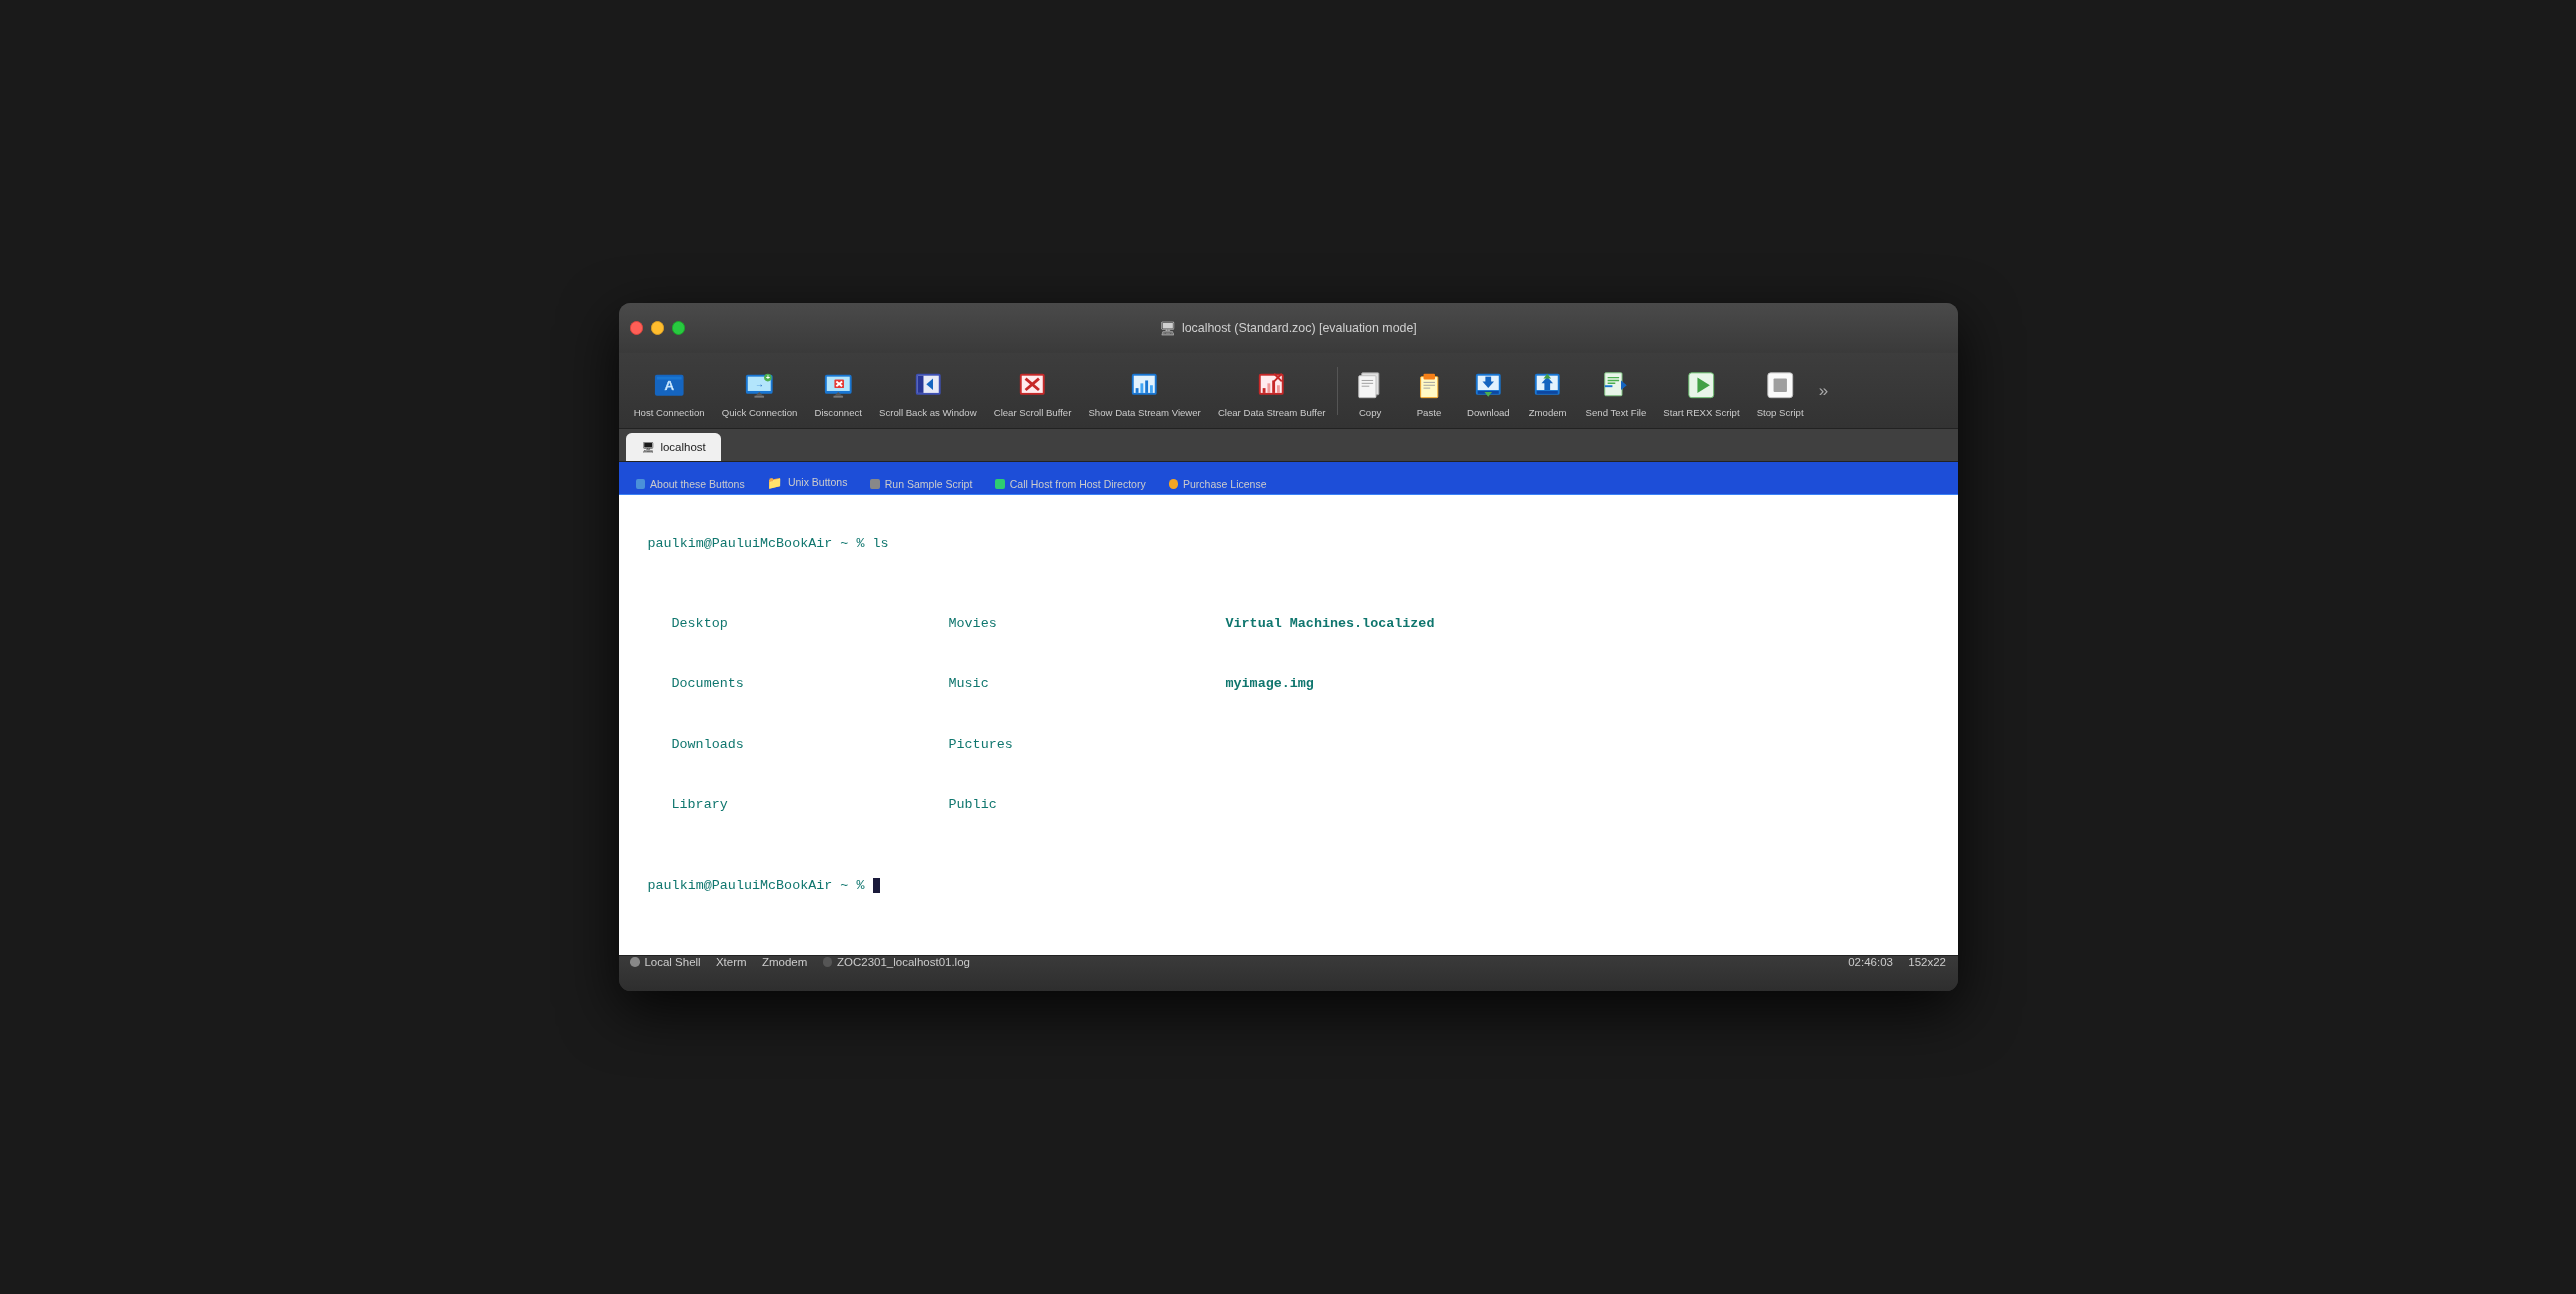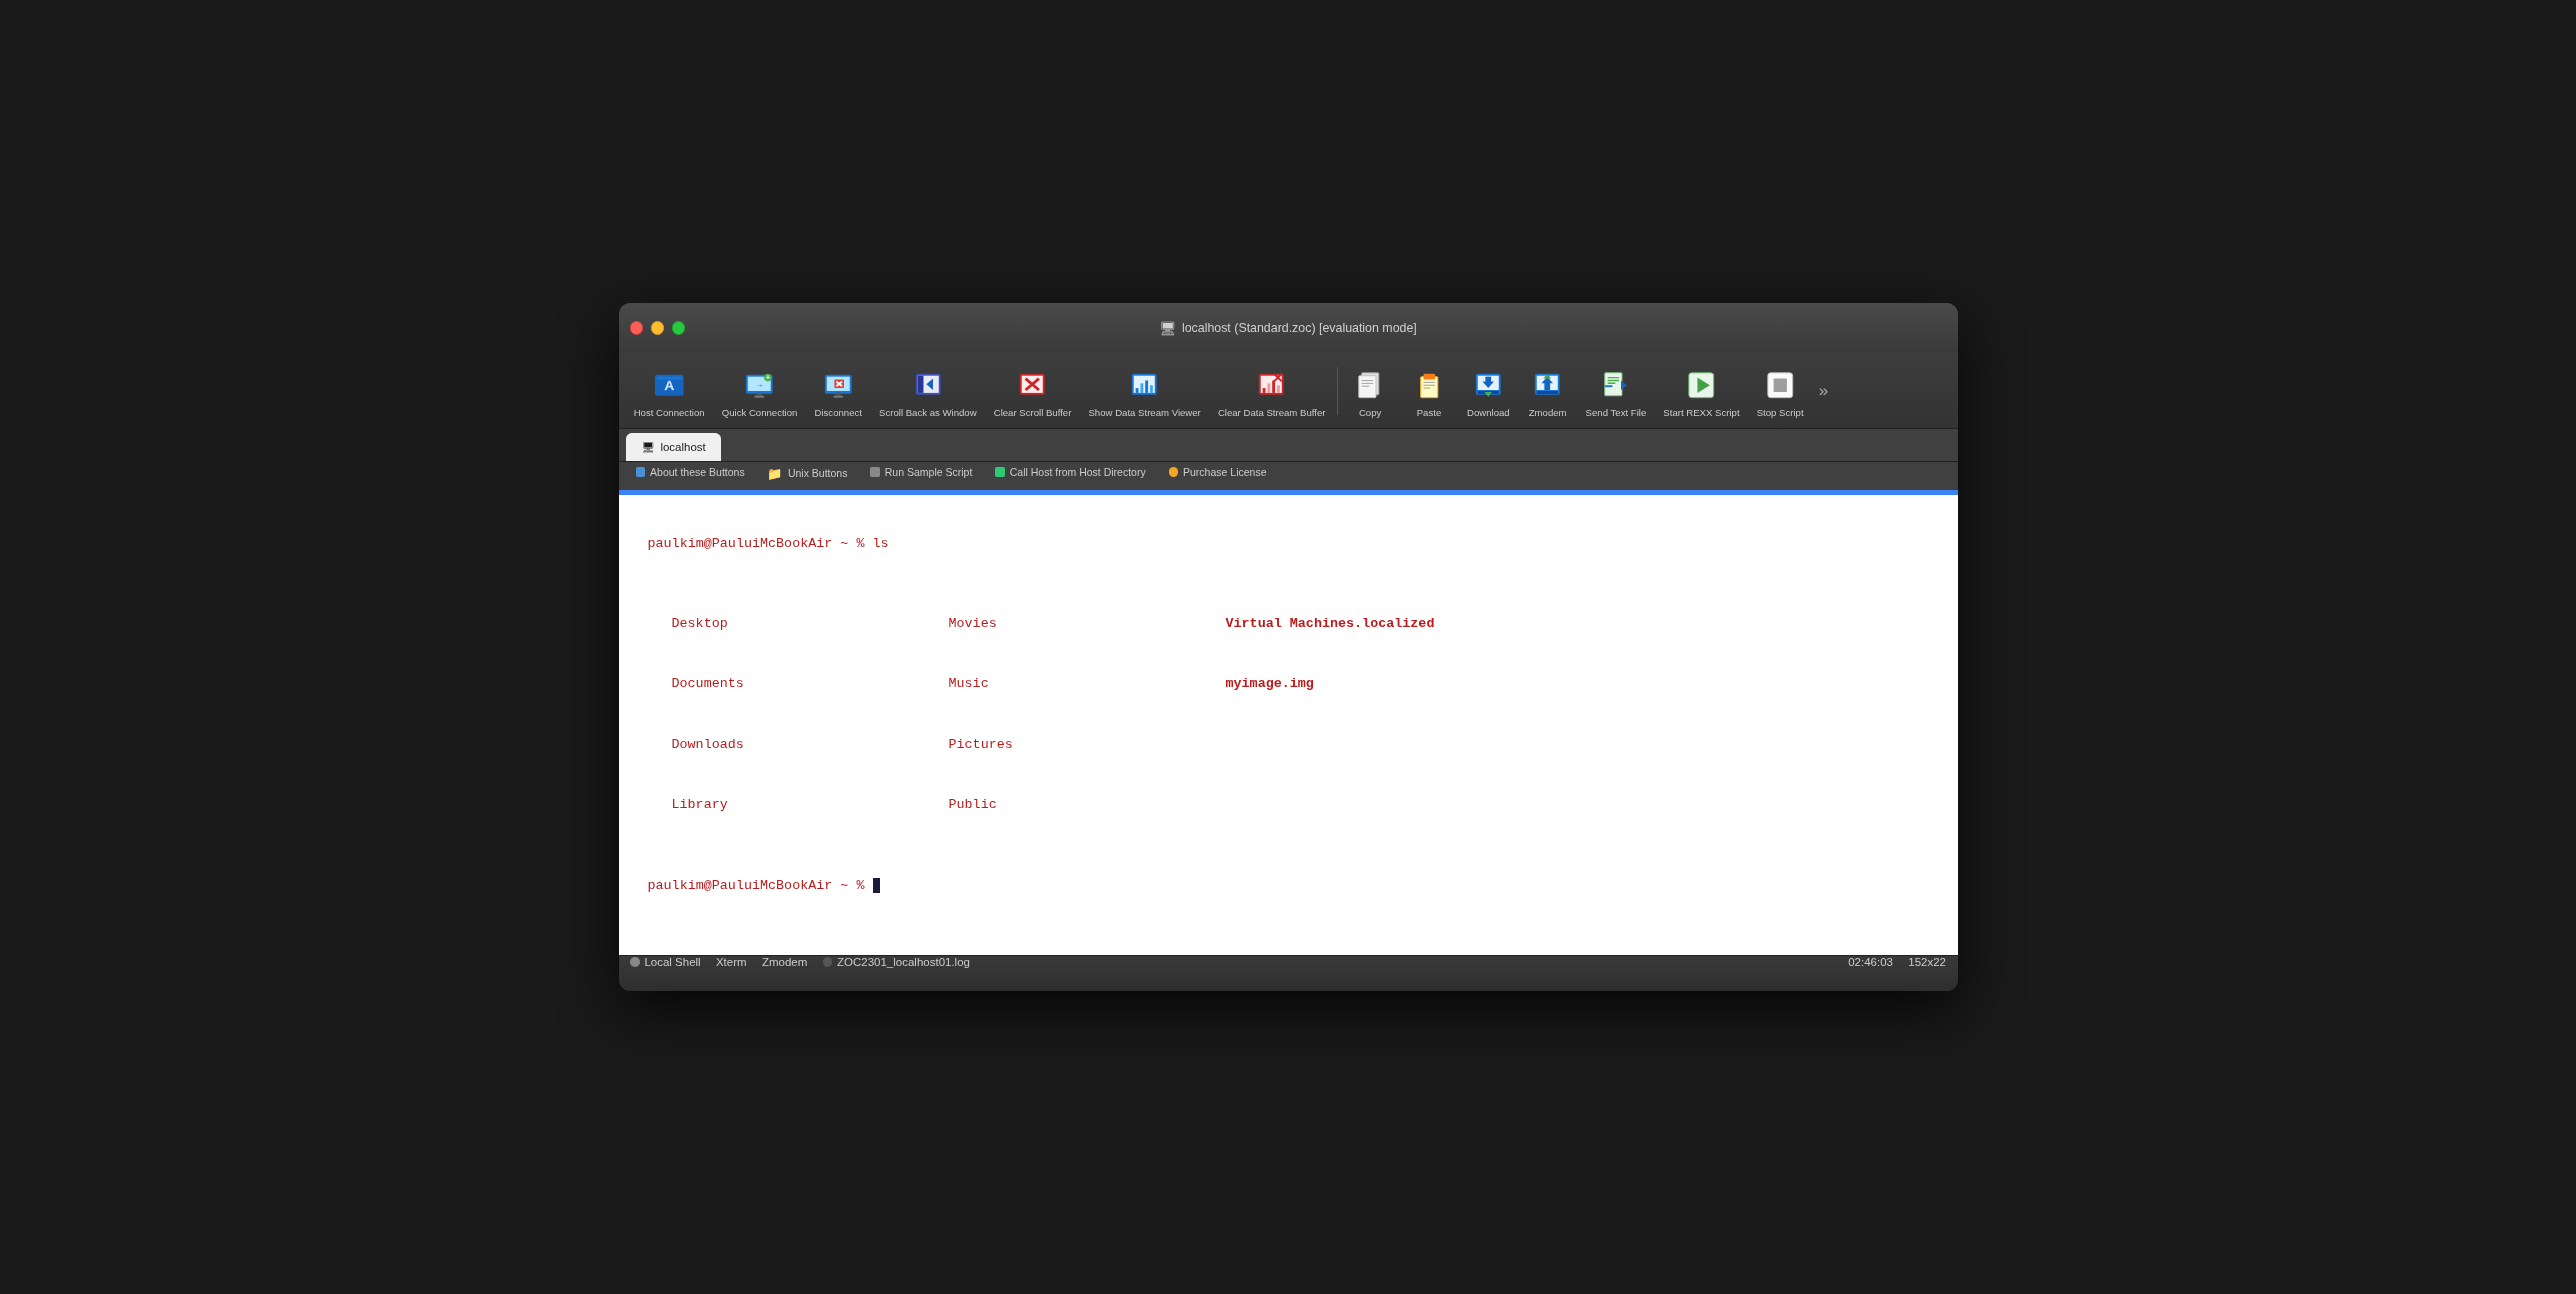--- a/index.html
+++ b/index.html
@@ -126,26 +126,26 @@
     }
     .tab.active {
       background: #f0f0f0;
       color: #1a1a1a;
     }
     .tab-icon {
       font-size: 10.5px;
     }
     
     .bookmarkbar {
-      background: #404040;
-      display: flex;
-      align-items: flex-start;
+      background: #1d4ed8;
+      display: flex;
+      align-items: flex-end;
       padding: 0 7.6px;
       height: 32.5px;
-      border-bottom: 5px solid #3b82f6;
+      border-bottom: 1px solid #3b82f6;
       gap: 3.8px;
     }
     .bookmark-item {
       display: flex;
       align-items: center;
       gap: 4.8px;
       padding: 3.8px 9.6px;
       border-radius: 3.8px;
       cursor: pointer;
       color: #cccccc;
@@ -157,21 +157,21 @@
       height: 9.6px;
       border-radius: 1.9px;
       flex-shrink: 0;
     }
     .bookmark-dot.blue { background: #4a90d9; }
     .bookmark-dot.teal { background: #2ecc71; }
     .bookmark-dot.gray { background: #888; }
     
     .terminal {
       background: #ffffff;
-      color: #b91c1c;
+      color: #0f766e;
       font-family: 'Courier New', Courier, monospace;
       font-size: 13.4px;
       padding: 19px 29px;
       min-height: 440px;
       line-height: 1.5;
       white-space: pre;
     }
     .cursor {
       display: inline-block;
       width: 7.6px;

